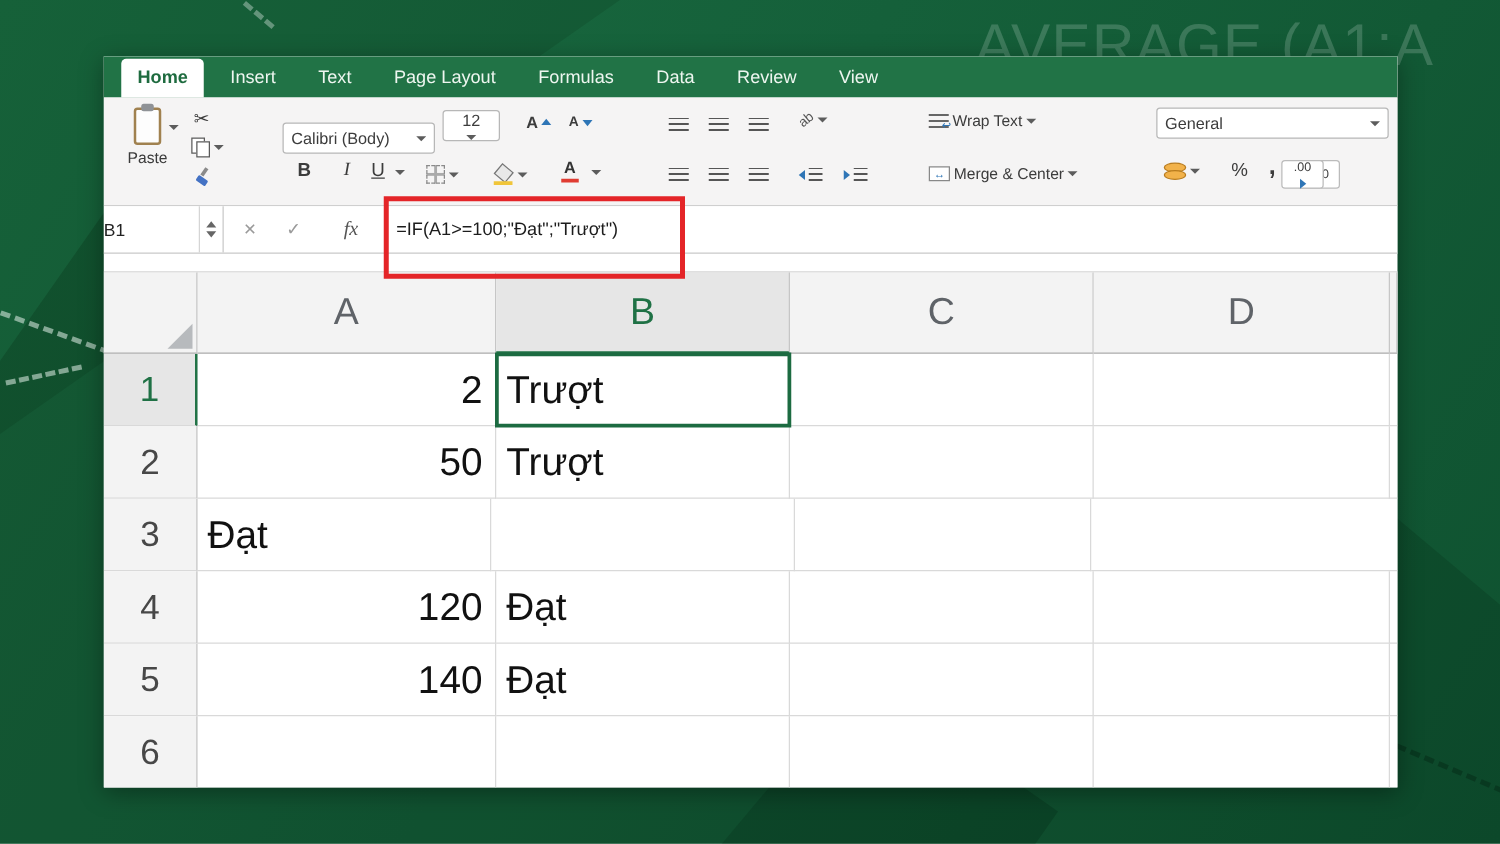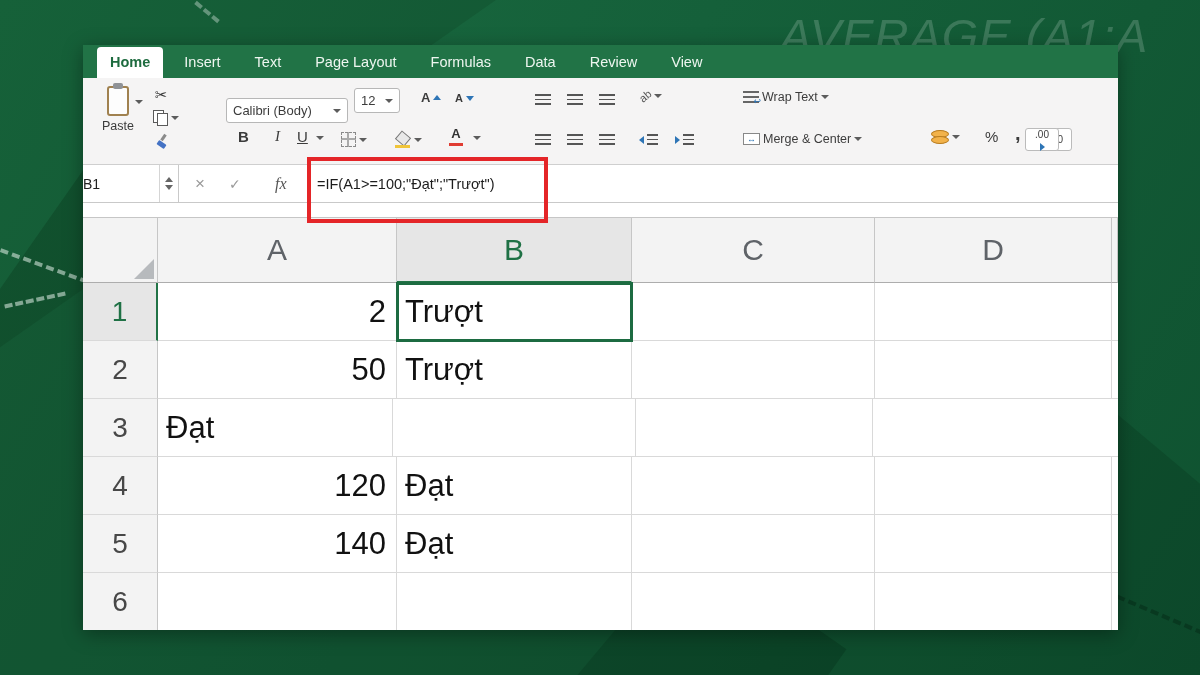--- a/index.html
+++ b/index.html
@@ -10,21 +10,21 @@
 
   
   .bg-dark1{position:absolute;left:-150px;bottom:-280px;width:900px;height:620px;transform:rotate(35deg);background:rgba(0,25,12,.20);}
   .bg-dark2{position:absolute;left:-220px;top:-320px;width:760px;height:500px;transform:rotate(-35deg);background:rgba(0,25,12,.12);}
   .bg-dark3{position:absolute;right:-220px;bottom:-320px;width:760px;height:560px;transform:rotate(40deg);background:rgba(0,25,12,.16);}
   .dash{position:absolute;border-top:4px dashed rgba(228,240,234,.55);}
   .dash1{left:-14px;top:262px;width:105px;transform:rotate(20deg);}
   .dash2{left:4px;top:298px;width:62px;transform:rotate(-12deg);}
   .dash3{left:1112px;top:620px;width:130px;border-top-color:rgba(8,54,30,.85);transform:rotate(23deg);}
   .dash4{left:192px;top:10px;width:30px;border-top-color:rgba(228,240,234,.38);transform:rotate(40deg);}
-  .watermark{position:absolute;left:780px;top:8px;font-size:47px;letter-spacing:1px;white-space:nowrap;color:rgba(205,225,212,.22);z-index:1;font-style:italic;}
+  .watermark{position:absolute;left:780px;top:8px;font-size:47px;letter-spacing:1px;white-space:nowrap;color:rgba(205,225,212,.22);z-index:1;}
 
   
   .window{position:absolute;left:83px;top:45px;width:1035px;height:585px;background:#fff;z-index:2;overflow:hidden;box-shadow:0 4px 18px rgba(0,0,0,.35);}
 
   
   .tabbar{position:absolute;left:0;top:0;width:100%;height:33px;background:#217346;display:flex;align-items:flex-end;padding-left:14px;gap:8px;}
   .tab{padding:7px 13px 8px;font-size:14.5px;color:#eef6f0;cursor:default;}
   .tab.active{background:#fff;color:#1e6b3f;font-weight:bold;border-radius:4px 4px 0 0;}
 
   
@@ -46,21 +46,21 @@
   .ic-copy{width:15px;height:15px;position:relative;display:inline-block;}
   .ic-copy::before,.ic-copy::after{content:"";position:absolute;width:9px;height:11px;border:1.5px solid #5a5a5a;background:#fff;}
   .ic-copy::before{top:0;left:0;}.ic-copy::after{top:3px;left:4px;}
   .brush-btn{left:72px;top:56px;}
   .ic-brush{width:15px;height:16px;position:relative;display:inline-block;}
   .ic-brush::before{content:"";position:absolute;left:7px;top:0;width:3px;height:7px;background:#8a8a8a;transform:rotate(35deg);}
   .ic-brush::after{content:"";position:absolute;left:2px;top:8px;width:9px;height:5px;background:#4472c4;border-radius:1px;transform:rotate(35deg);}
 
   .combo{background:#fff;border:1px solid #b7b7b7;border-radius:3px;height:25px;display:flex;align-items:center;justify-content:space-between;padding:0 6px;font-size:13px;color:#222;}
   .font-name-box{left:143px;top:20px;width:122px;}
-  .font-size-box{left:271px;top:10px;width:46px;}
+  .font-size-box{left:271px;top:10px;width:46px;flex-direction:column;}
   .grow-font{left:338px;top:12px;font-size:13px;font-weight:bold;}
   .shrink-font{left:372px;top:14px;font-size:11px;font-weight:bold;}
 
   .fmt-btn{font-size:15px;color:#333;}
   .bold-btn{left:155px;top:50px;font-weight:bold;}
   .italic-btn{left:192px;top:50px;font-style:italic;font-family:"Liberation Serif",serif;}
   .underline-btn{left:214px;top:50px;text-decoration:underline;}
   .u-dd{left:233px;top:58px;}
   .borders-btn{left:258px;top:54px;}
   .ic-borders{width:15px;height:15px;border:1px dashed #8a8a8a;display:inline-block;
@@ -252,20 +252,24 @@
           </span>
         <span>Wrap Text</span>
         <span class="dd"></span>
       </div>
       <div class="abs merge-btn">
         <span class="ic-merge">↔</span>
         <span>Merge &amp; Center</span>
         <span class="dd"></span>
       </div>
 
+      <div class="abs combo numfmt-box">
+        <span>General</span>
+        <span class="dd"></span>
+      </div>
       <div class="abs coins-btn">
         <span class="ic-coins"></span>
         <span class="dd"></span>
       </div>
       <div class="abs percent-btn">%</div>
       <div class="abs comma-btn">,</div>
       <div class="abs dec-btn dec-inc">
         <span class="tri-l-blue"></span>
         <span>.0</span>
       </div>

